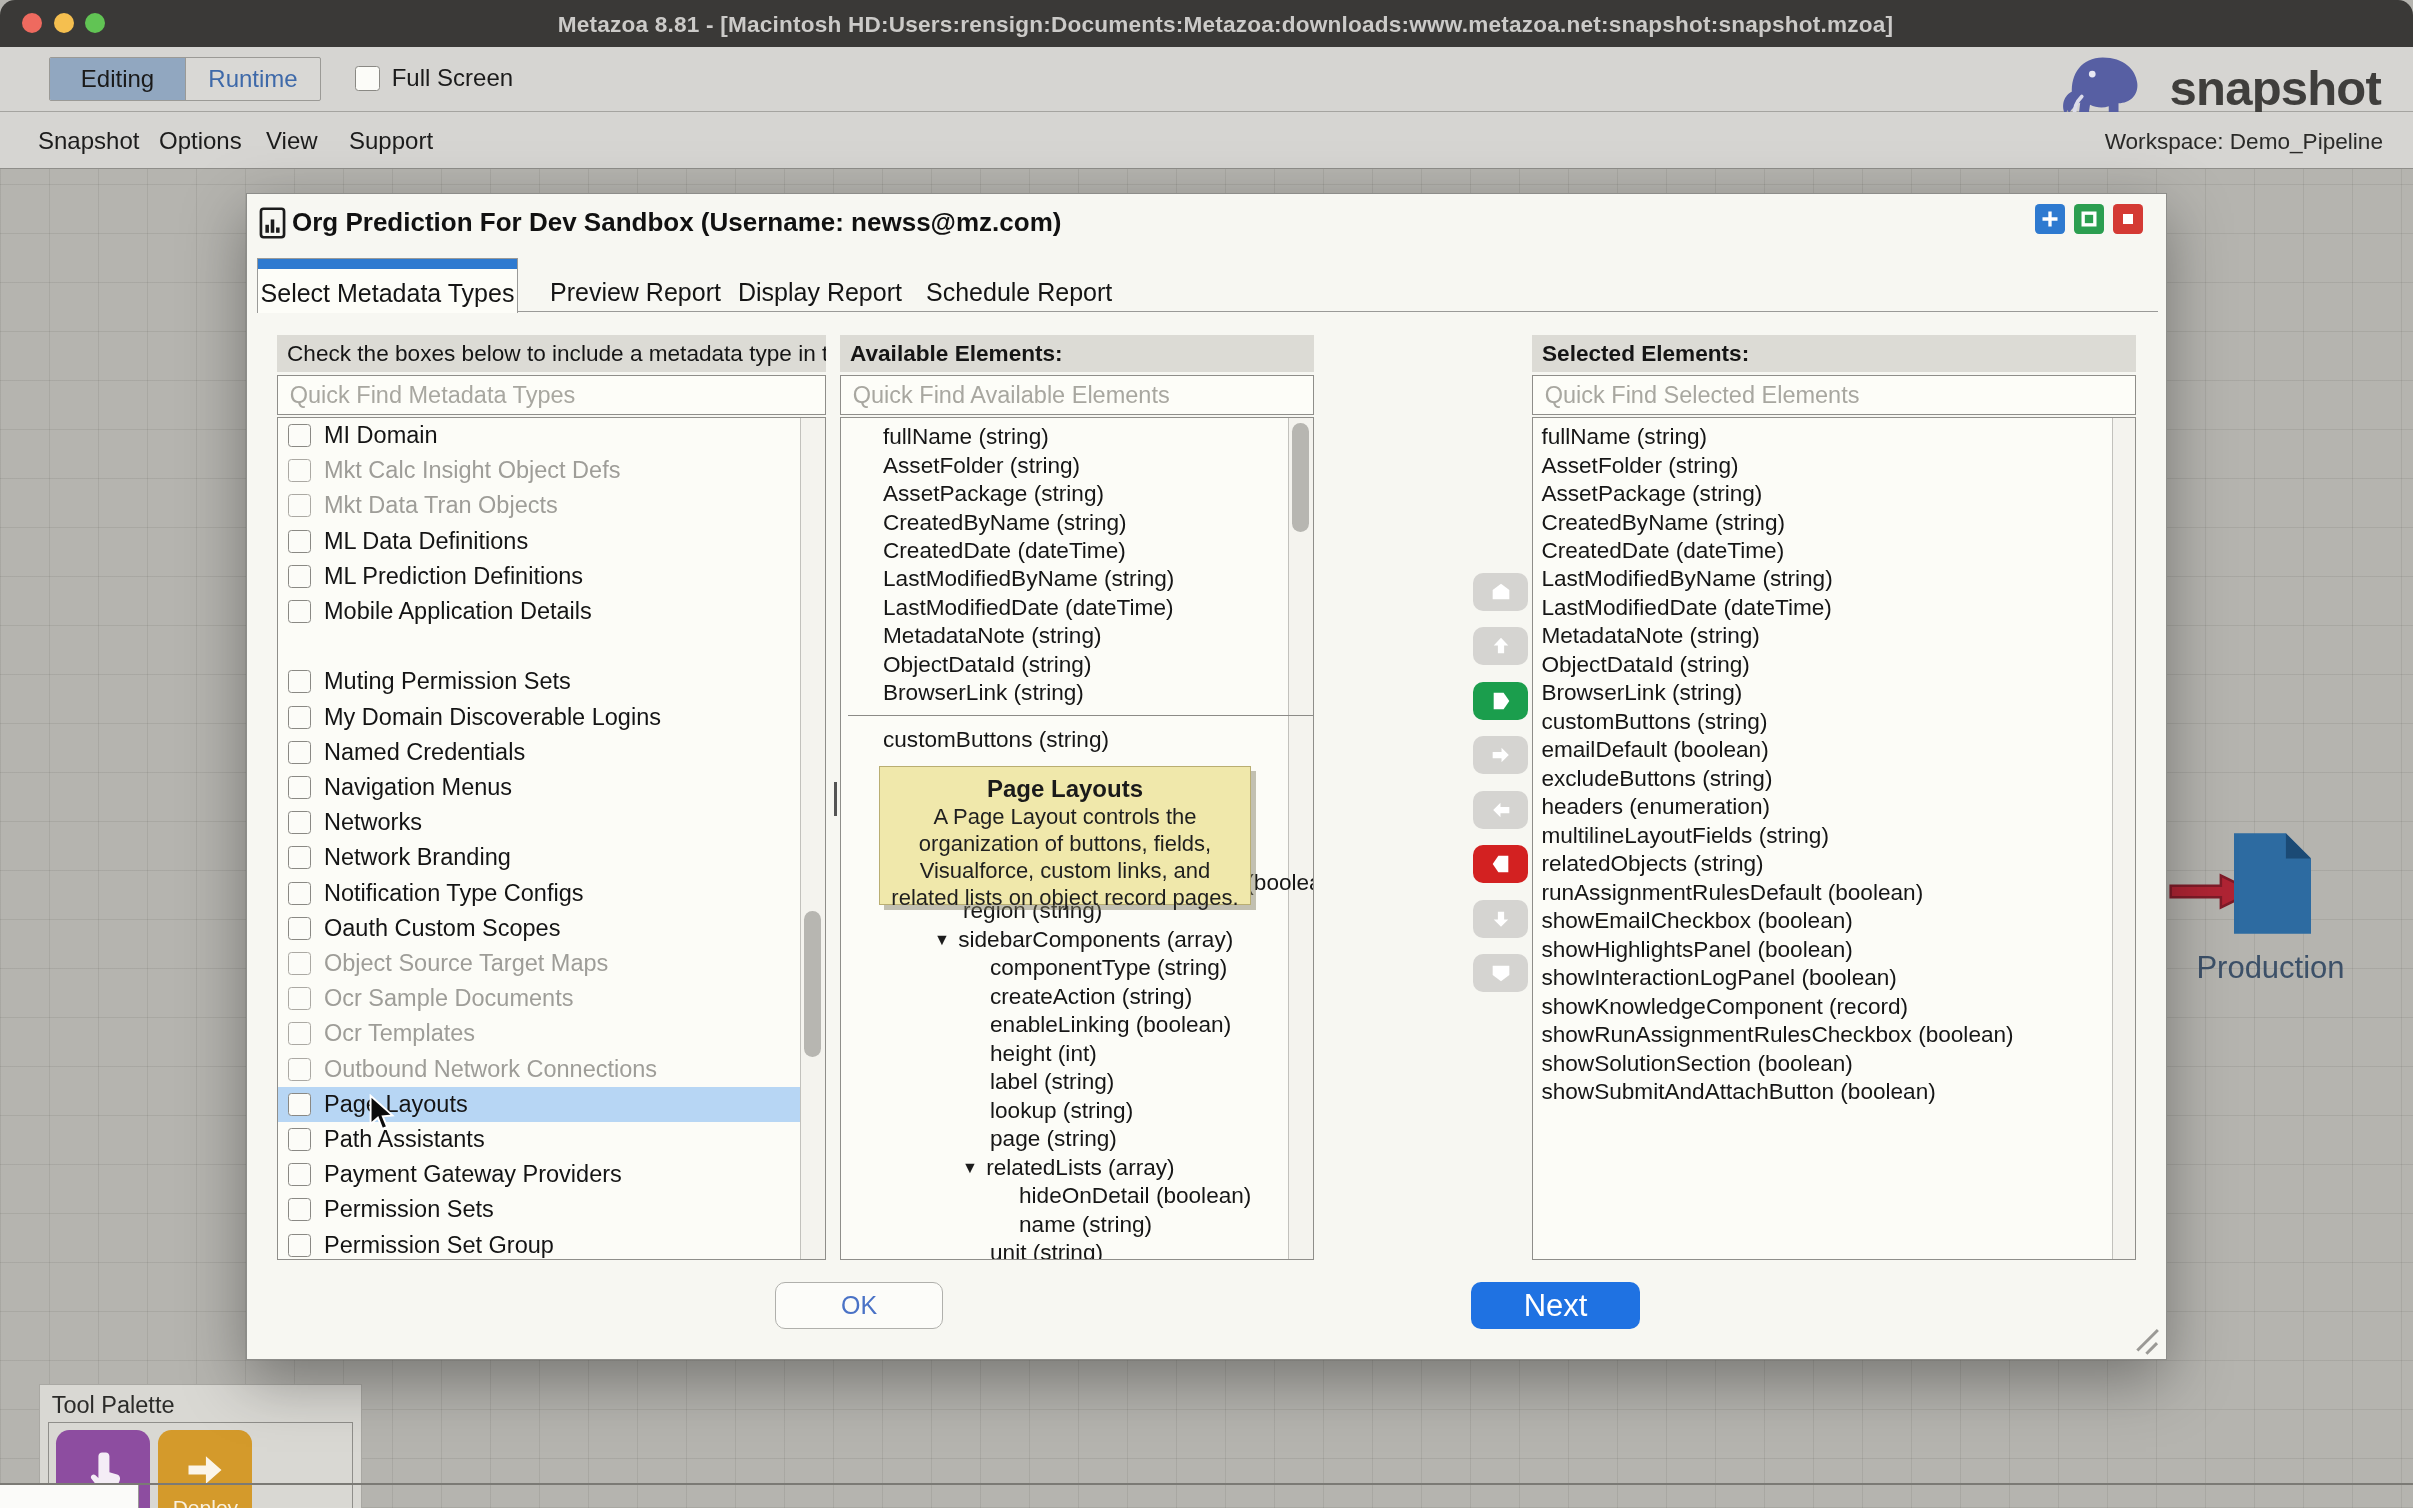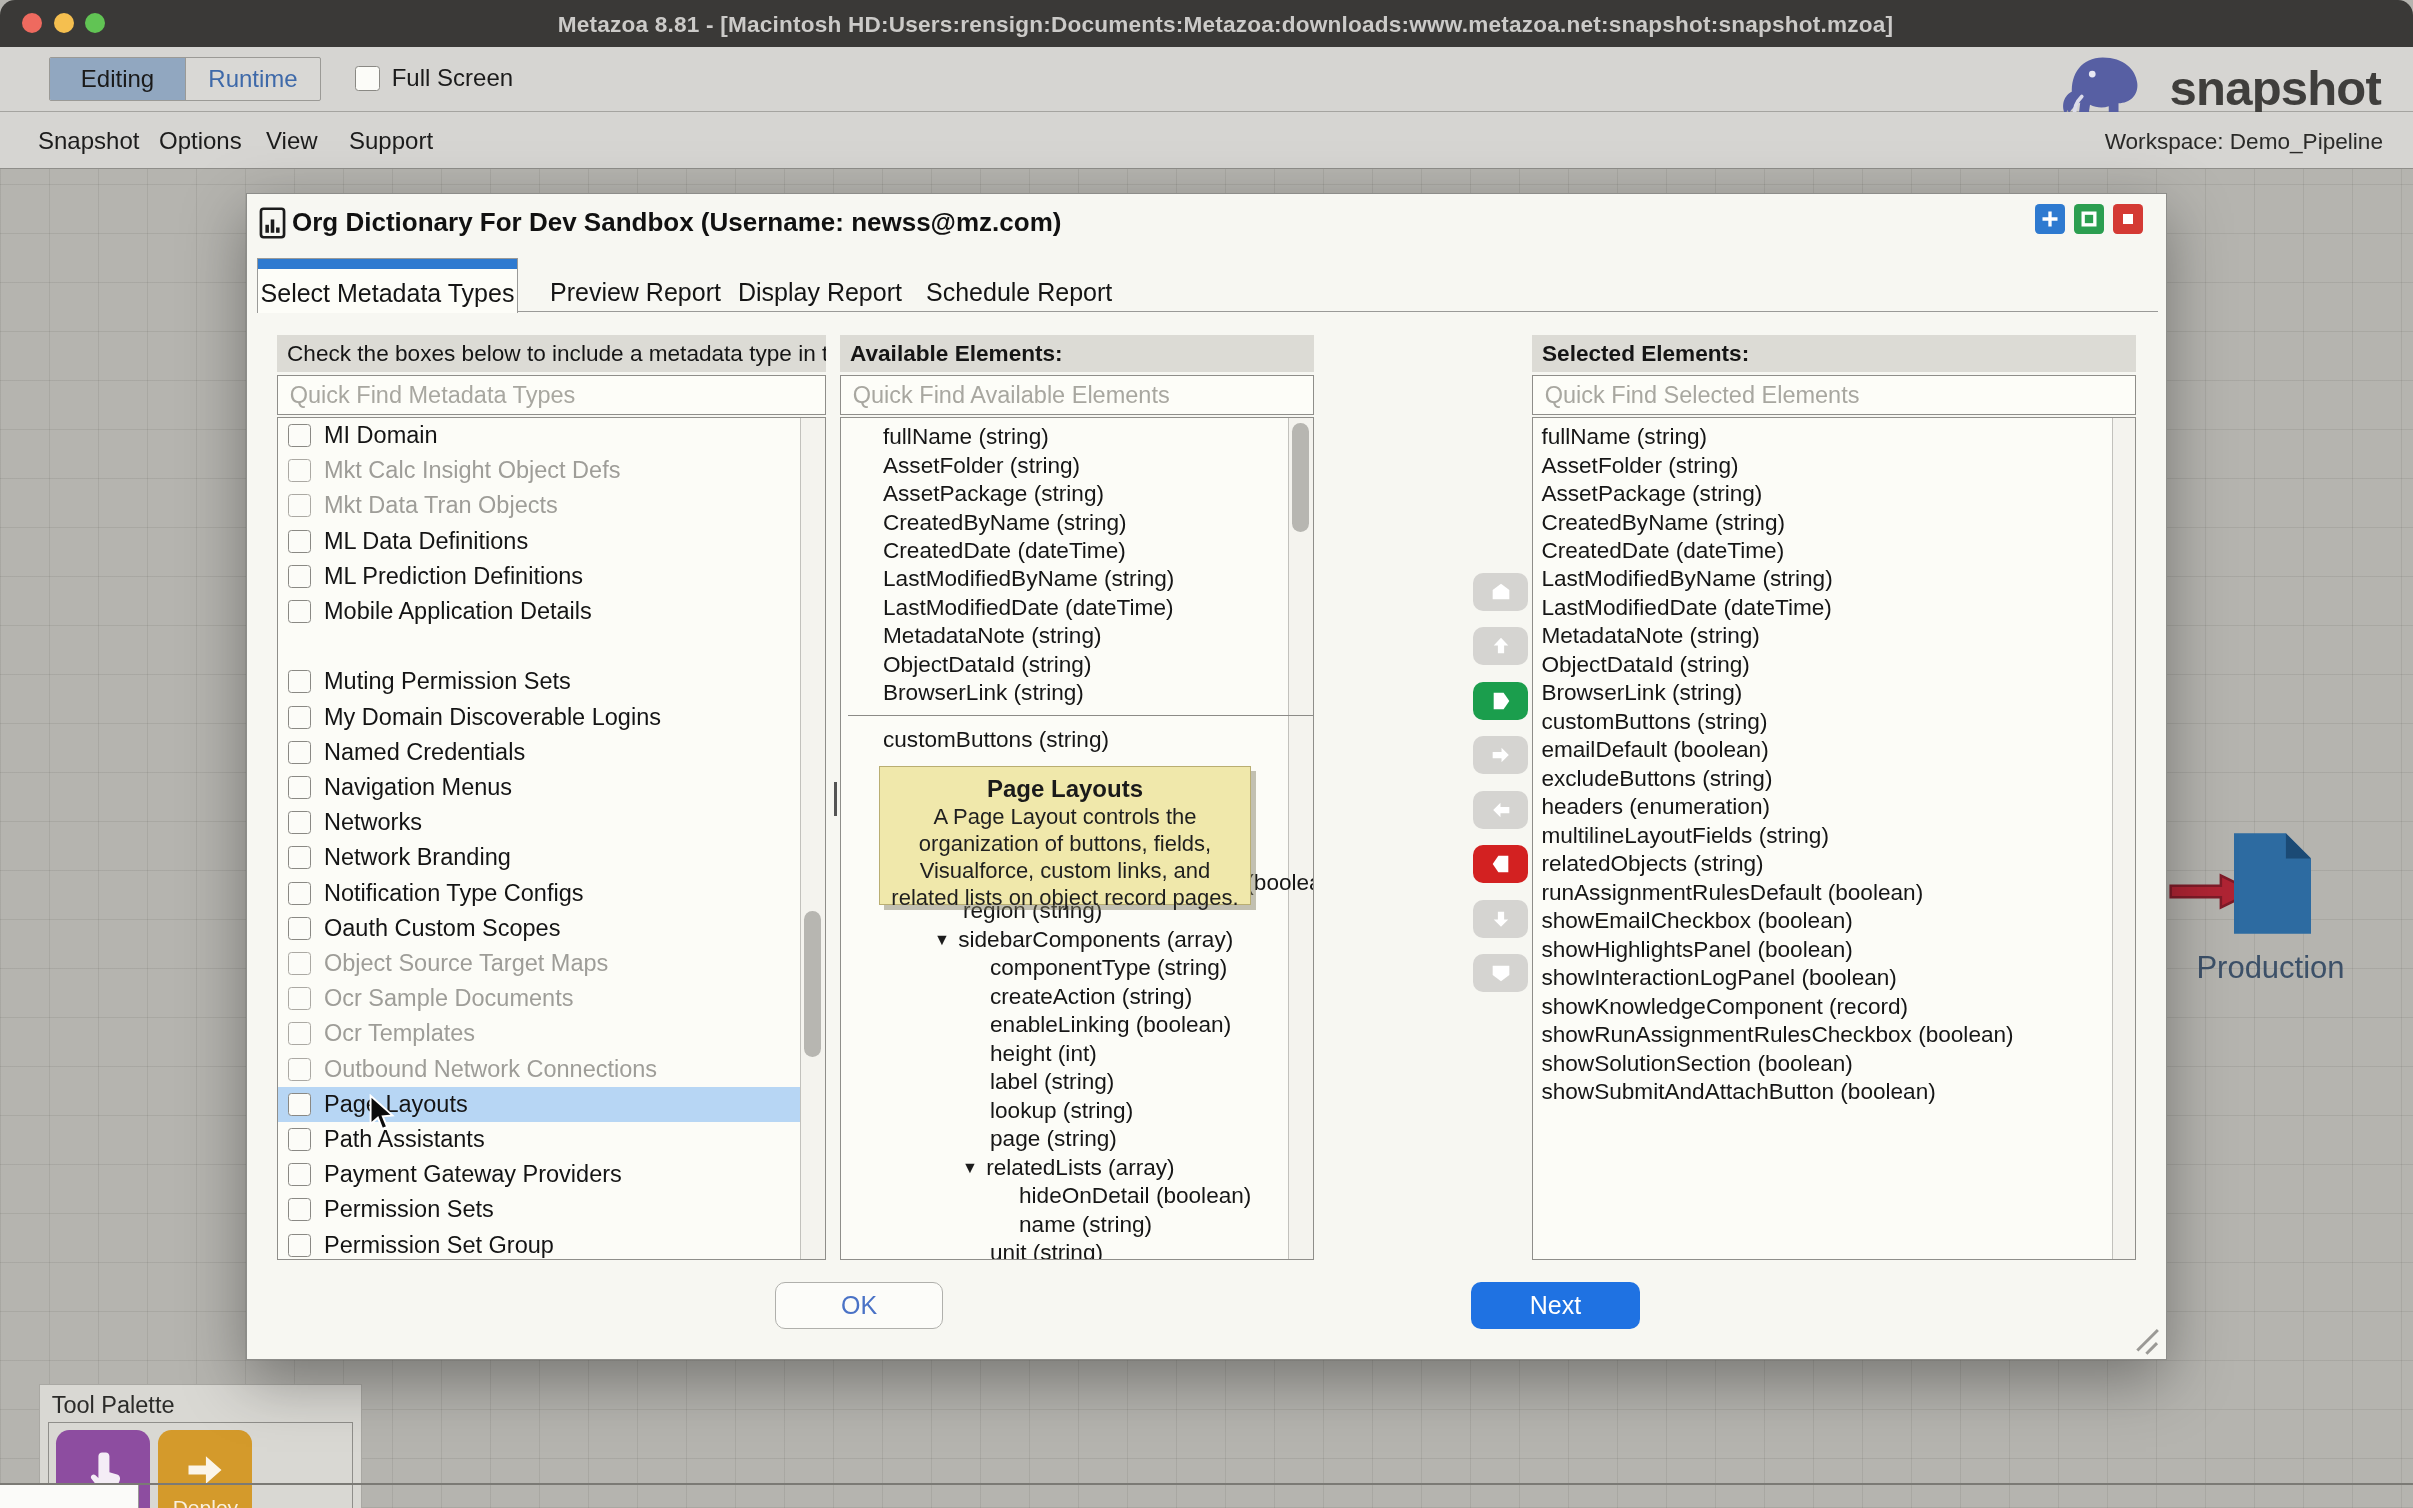--- a/index.html
+++ b/index.html
@@ -106,21 +106,21 @@
   .xfer { position:absolute; left:1226px; width:55px; height:38px; border-radius:10px; border:none; }
   .xfer svg { position:absolute; left:50%; top:50%; transform:translate(-50%,-50%); }
 
   
   #tooltip { position:absolute; left:632px; top:572px; width:372px; height:139px; background:#f0e8ab; border:1.7px solid #b9ae72; box-shadow:5px 5px 0 rgba(125,120,90,.45); z-index:30; }
   #tooltip-title { margin-top:8.4px; text-align:center; font-size:24px; font-weight:bold; color:#1a1a1a; }
   .tt-line { text-align:center; font-size:22px; line-height:27px; color:#1f1f1f; font-weight:500; }
 
   
   #ok-button { position:absolute; left:528px; top:1088px; width:168px; height:47px; background:#fcfcf9; border:1.7px solid #b0b0ac; border-radius:10px; font-size:25px; color:#4a72c6; }
-  #next-button { position:absolute; left:1224px; top:1088px; width:169px; height:47px; background:#1f72e2; border:none; border-radius:10px; font-size:25px; color:#fff; }
+  #next-button { position:absolute; left:1224px; top:1088px; width:169px; height:47px; background:#1f72e2; border:none; border-radius:10px; font-size:31px; color:#fff; }
   #resize-grip { position:absolute; right:5px; bottom:5px; width:28.5px; height:28.5px; }
   #resize-grip div { position:absolute; background:#9a9995; height:2.5px; }
   #resize-grip .g1 { width:28.5px; transform:rotate(-45deg); top:13.4px; }
   #resize-grip .g2 { width:15px; transform:rotate(-45deg); top:21px; left:11.7px; }
 
   
   #mouse-cursor { position:absolute; left:367px; top:1094px; z-index:60; }
 </style>
 </head>
 <body>
@@ -206,21 +206,21 @@
   <div id="dialog">
     <div id="dialog-title-row">
       <span id="dialog-doc-icon">
         <svg width="27" height="32" viewBox="0 0 30 36">
           <rect x="2" y="2" width="26" height="32" rx="3" fill="none" stroke="#1c1c1c" stroke-width="3"></rect>
           <rect x="7" y="20" width="4" height="9" fill="#1c1c1c"></rect>
           <rect x="13" y="14" width="4" height="15" fill="#1c1c1c"></rect>
           <rect x="19" y="23" width="4" height="6" fill="#1c1c1c"></rect>
         </svg>
       </span>
-      <span id="dialog-title">Org Dictionary For Dev Sandbox (Username: newss@mz.com)</span>
+      <span id="dialog-title">Org Prediction For Dev Sandbox (Username: newss@mz.com)</span>
       <div id="btn-add" class="win-btn">
         <svg width="20" height="20" viewBox="0 0 24 24">
             <path d="M10 3h4v7h7v4h-7v7h-4v-7H3v-4h7z" fill="#fff"></path>
           </svg>
       </div>
       <div id="btn-max" class="win-btn">
         <svg width="20" height="20" viewBox="0 0 24 24">
             <rect x="5" y="5" width="14" height="14" fill="none" stroke="#fff" stroke-width="4"></rect>
           </svg>
       </div>

